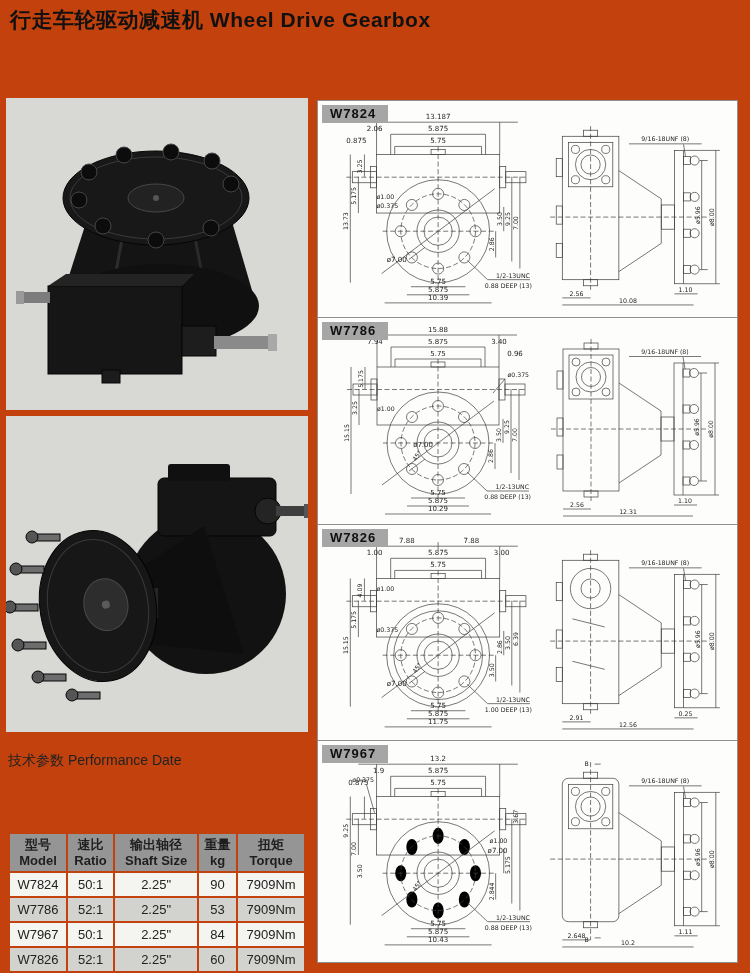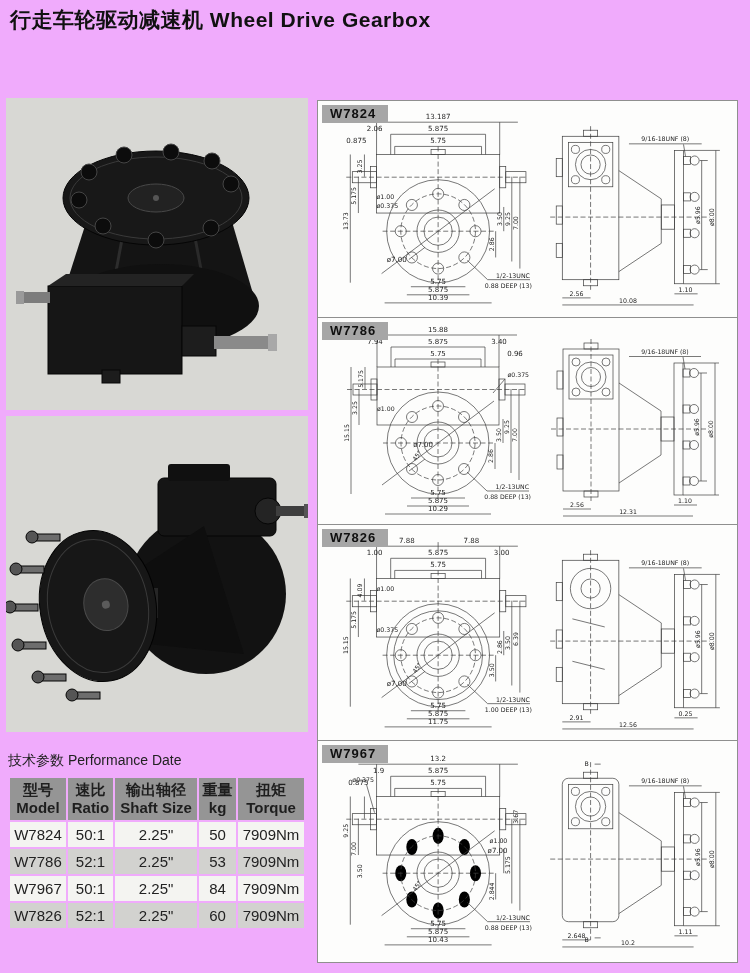--- a/index.html
+++ b/index.html
@@ -1,33 +1,33 @@
 <!DOCTYPE html>
 <html><head>
 <meta charset="utf-8">
 <style>
   * { margin:0; padding:0; box-sizing:border-box; }
   body { background:#e8e8e8; font-family:"Liberation Sans", sans-serif; }
-  .page { position:relative; width:750px; height:973px; background:#f0abfc; overflow:hidden; margin:0 auto; }
+  .page { position:relative; width:750px; height:973px; background:#c2410c; overflow:hidden; margin:0 auto; }
   .page-title { position:absolute; left:10px; top:6px; font-size:21px; font-weight:bold; color:#111; letter-spacing:.5px; }
   .sec-title { position:absolute; font-weight:normal; color:#222; }
   .draw-title { left:318px; top:64px; font-size:16px; }
   .perf-title { left:8px; top:752px; font-size:14px; }
   .photo { position:absolute; left:6px; width:302px; background:#d8d8d4; box-shadow:0 0 0 1px #c6c6c2 inset; }
   .photo1 { top:98px; height:312px; }
   .photo2 { top:416px; height:316px; }
   .panel { position:absolute; left:317px; top:100px; width:421px; height:863px; border:1px solid #8f8f8f; background:#fdfdfc; }
   .draw-section { position:relative; border-bottom:1px solid #8f8f8f; display:flex; align-items:center; justify-content:flex-start; }
   .draw-section:last-child { border-bottom:none; }
   .chip { position:absolute; left:4px; top:4px; background:#a6a6a6; color:#101010; font-weight:bold; font-size:13px; padding:1px 12px 2px 8px; letter-spacing:1px; }
   .dl line, .dl rect, .dl circle, .dl path, .dl polygon { stroke:#3f3f3f; stroke-width:.7; fill:none; }
   .dd line, .dd circle, .dd path { stroke:#3f3f3f; stroke-width:.7; fill:none; stroke-dasharray:5 2.5; }
   text.dt { font:7px "DejaVu Sans", sans-serif; fill:#1d1d1d; }
   text.dts { font:6.2px "DejaVu Sans", sans-serif; fill:#1d1d1d; }
-  .perf-table { position:absolute; left:8px; top:776px; width:298px; border-collapse:separate; border-spacing:2px; font-size:15px; }
+  .perf-table { position:absolute; left:8px; top:832px; width:298px; border-collapse:separate; border-spacing:2px; font-size:13px; }
   .perf-table th { background:#959595; color:#1e1e1e; font-weight:bold; padding:3px 2px; line-height:1.2; text-align:center; }
   .perf-table td { text-align:center; padding:4px 2px; color:#222; }
   .perf-table tr.alt td { background:#d2d2cf; }
   .perf-table tr.norm td { background:#f4f4f1; }
 </style>
 </head>
 <body>
 
 <div class="page">
 
@@ -125,21 +125,21 @@
             <div>扭矩</div>
             <div>Torque</div>
           </th>
       </tr>
     </thead>
     <tbody>
       <tr class="norm">
         <td>W7824</td>
           <td>50:1</td>
           <td>2.25"</td>
-          <td>50</td>
+          <td>90</td>
           <td>7909Nm</td>
       </tr>
       <tr class="alt">
         <td>W7786</td>
           <td>52:1</td>
           <td>2.25"</td>
           <td>53</td>
           <td>7909Nm</td>
       </tr>
       <tr class="norm">

